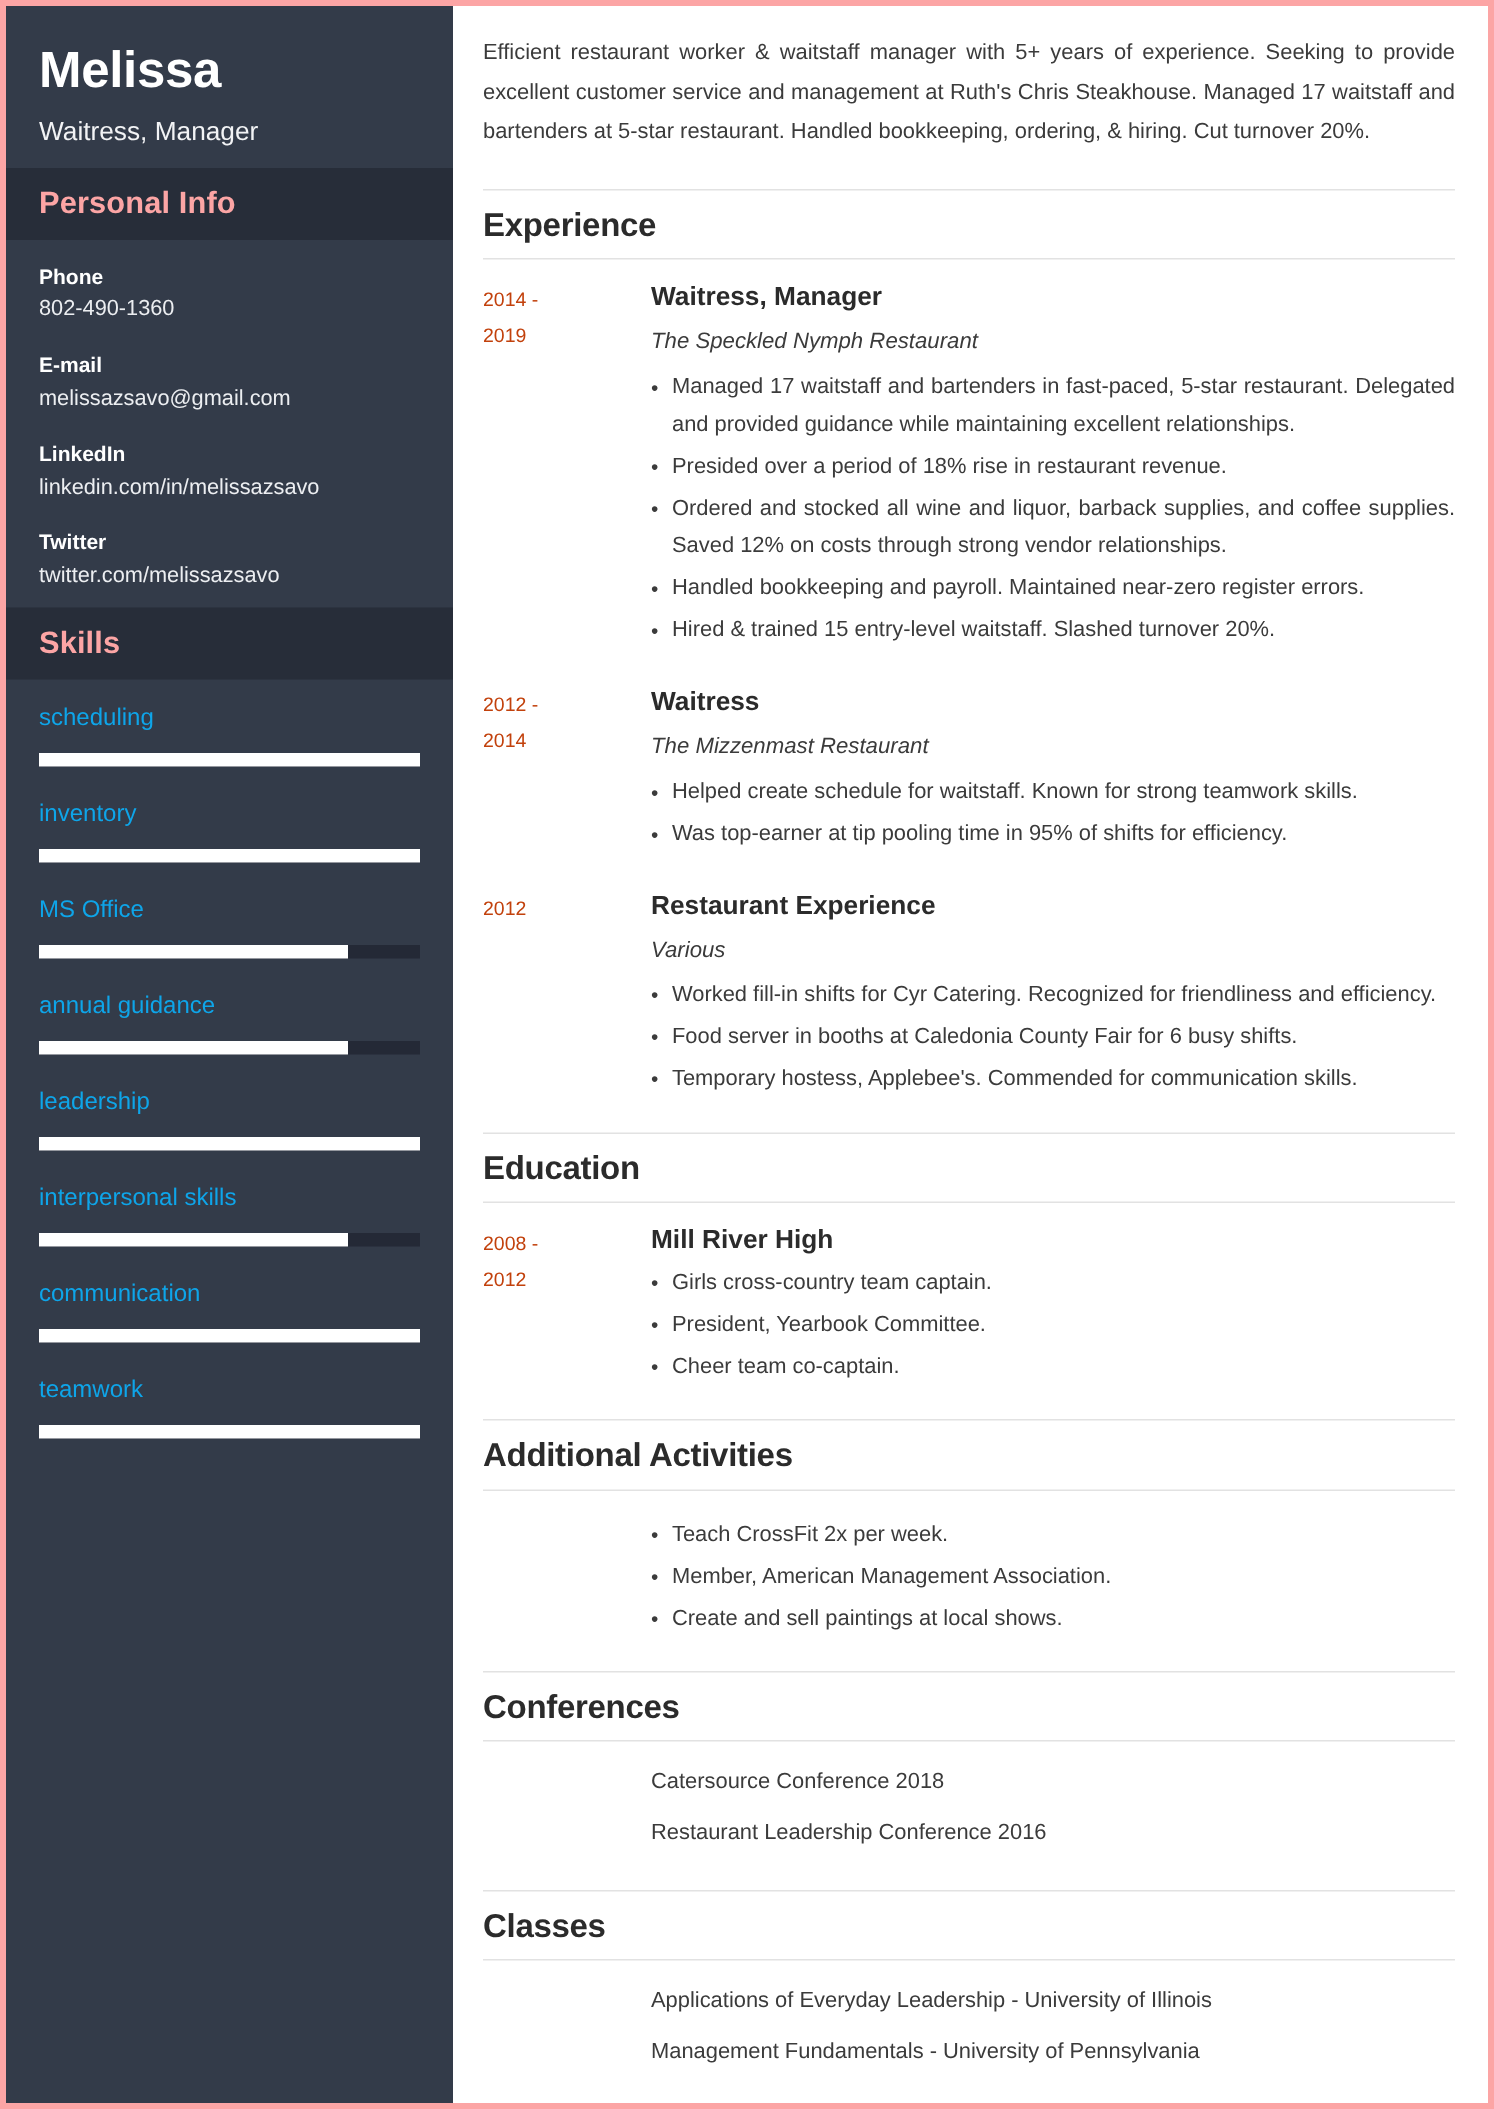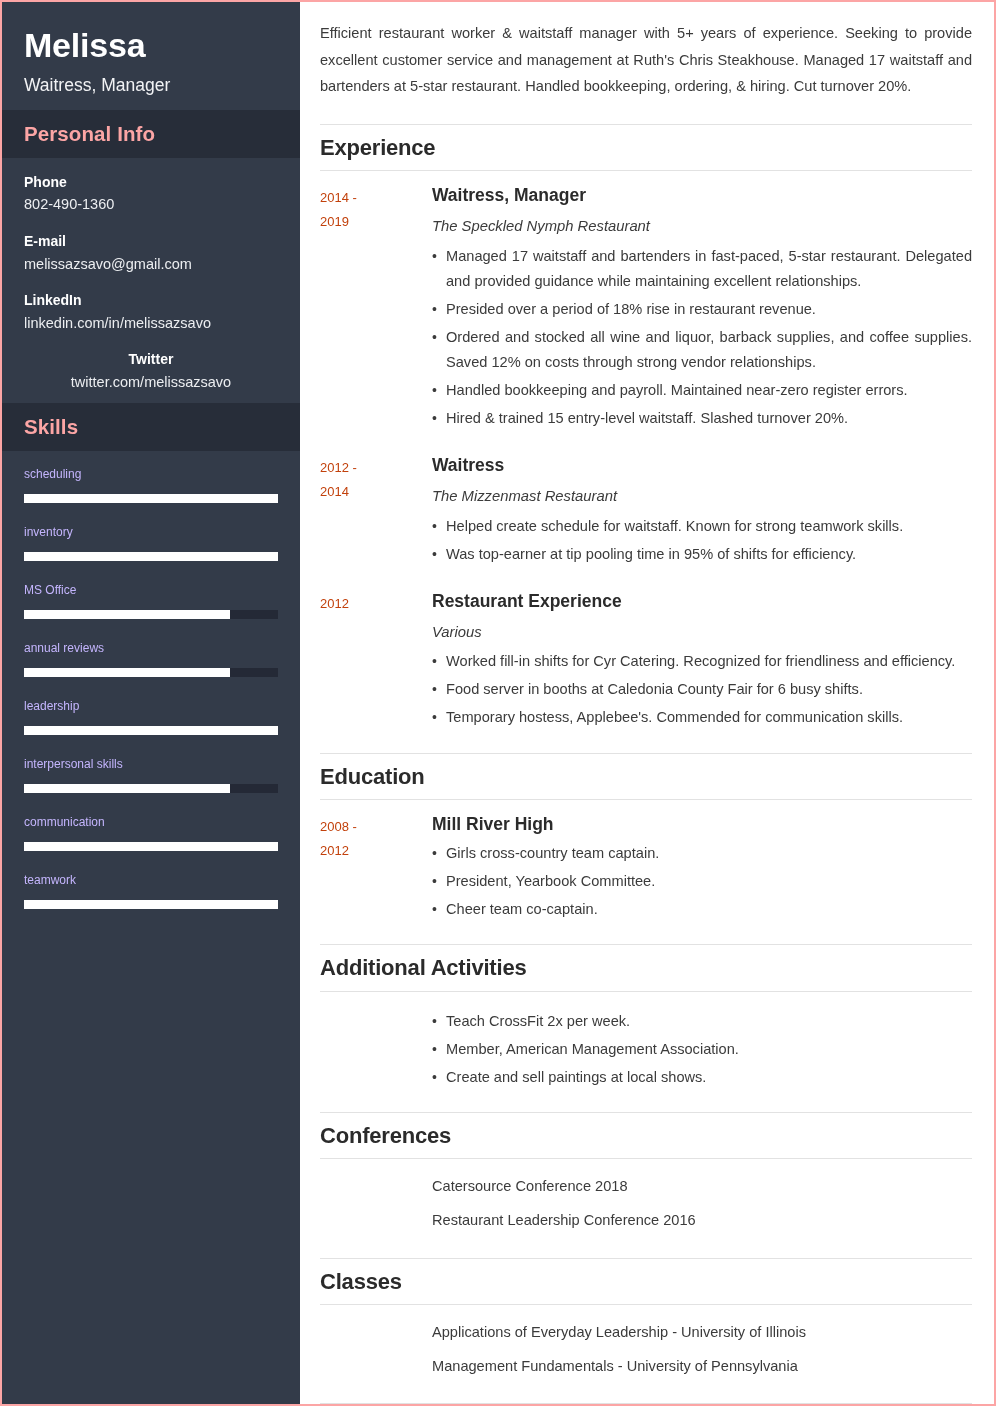--- a/index.html
+++ b/index.html
@@ -7,21 +7,21 @@
   html, body {
     background: #ffffff;
     font-family: "Liberation Sans", sans-serif;
   }
 
   .page {
     position: relative;
     width: 996px;
     height: 1406px;
     background: #ffffff;
-    border: 2px solid #fca5a5;
+    border: 4px solid #fca5a5;
     overflow: hidden;
     display: flex;
   }
 
   
   .sidebar {
     width: 298px;
     flex: 0 0 298px;
     background: #333b49;
     color: #ffffff;
@@ -54,43 +54,43 @@
   .side-band h2 {
     font-size: 20.5px;
     font-weight: bold;
     color: #fca5a5;
     letter-spacing: 0.1px;
   }
 
   .side-body { padding: 14px 22px 6px 22px; }
 
   .contact-item { margin-bottom: 15px; }
-  .contact-item:last-child { margin-bottom: 4px; text-align: center; }
+  .contact-item:last-child { margin-bottom: 4px; }
   .contact-label {
     font-size: 14px;
     font-weight: bold;
     color: #ffffff;
     line-height: 1.45;
   }
   .contact-value {
     font-size: 14.5px;
     color: #eceef1;
     line-height: 1.5;
     margin-top: 2px;
     word-break: break-word;
   }
 
   .skills-body { padding: 14px 22px 20px 22px; }
 
   .skill { margin-bottom: 20px; }
   .skill:last-child { margin-bottom: 0; }
 
   .skill-name {
-    font-size: 12px;
-    color: #c4b5fd;
+    font-size: 16px;
+    color: #0ea5e9;
     line-height: 1.5;
     margin-bottom: 11px;
   }
 
   .skill-track {
     position: relative;
     width: 100%;
     height: 9px;
     background: #242936;
   }
@@ -258,21 +258,21 @@
             <div class="skill-fill" style="width: 100%;"></div>
           </div>
         </div>
         <div class="skill">
           <div class="skill-name">MS Office</div>
           <div class="skill-track">
             <div class="skill-fill" style="width: 81%;"></div>
           </div>
         </div>
         <div class="skill">
-          <div class="skill-name">annual reviews</div>
+          <div class="skill-name">annual guidance</div>
           <div class="skill-track">
             <div class="skill-fill" style="width: 81%;"></div>
           </div>
         </div>
         <div class="skill">
           <div class="skill-name">leadership</div>
           <div class="skill-track">
             <div class="skill-fill" style="width: 100%;"></div>
           </div>
         </div>

